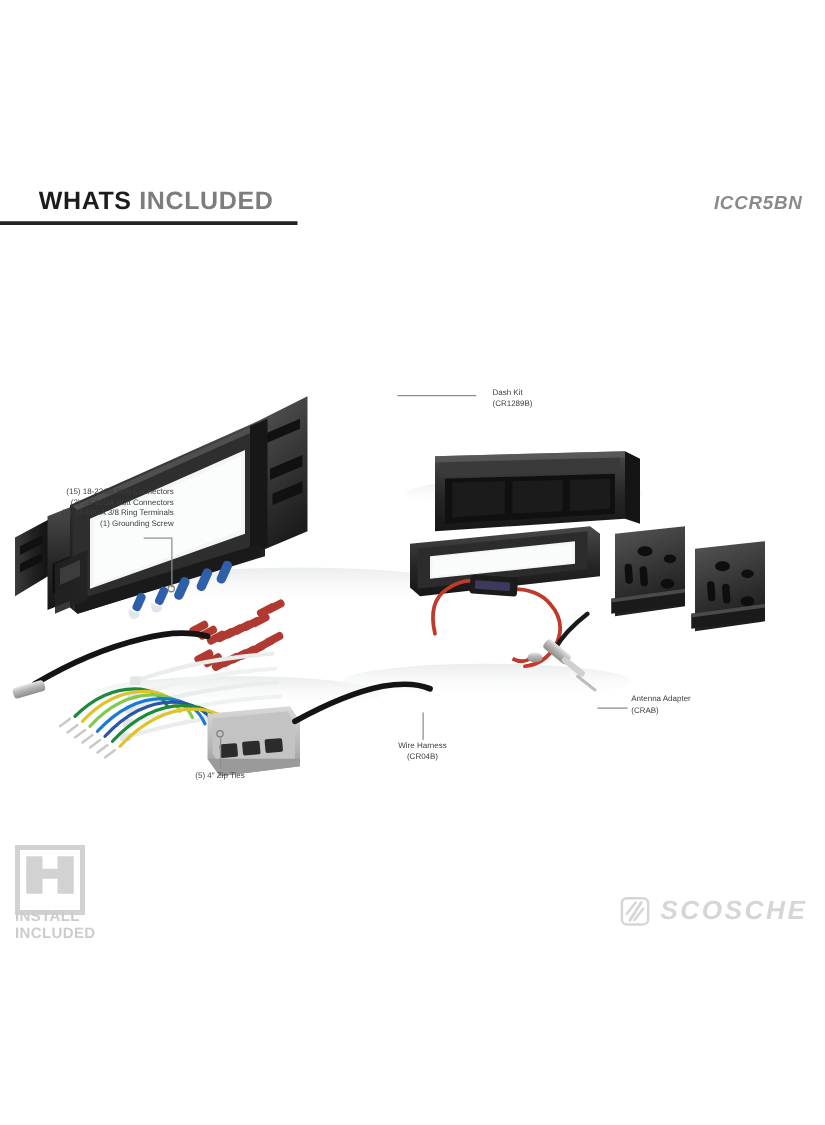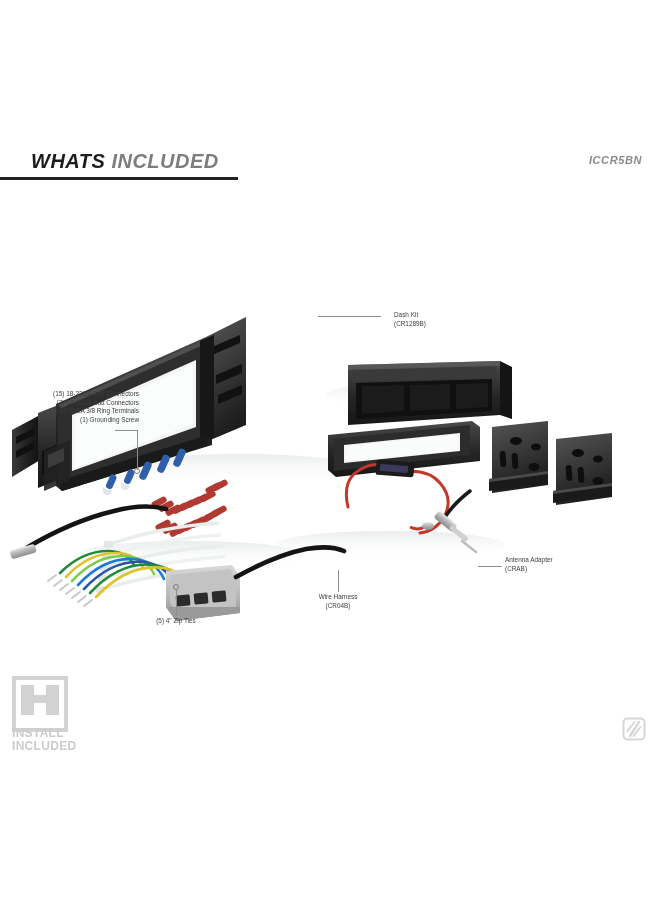--- a/index.html
+++ b/index.html
@@ -29,36 +29,35 @@
   .header {
     position: absolute;
     left: 0; top: 150px;
     width: 660px; height: 40px;
   }
   .header-title {
     position: absolute;
     left: 31px; top: 0px;
     font-size: 20px;
     font-weight: bold;
-    font-style: italic;
     letter-spacing: 0.5px;
     white-space: nowrap;
   }
   .header-title .t1 { color: #1c1c1c; }
   .header-title .t2 { color: #7d7d7d; }
   .header-rule {
     position: absolute;
     left: 0px; top: 27px;
     width: 238px; height: 3px;
     background: #232323;
   }
   .header-code {
     position: absolute;
     right: 18px; top: 4px;
-    font-size: 11px;
+    font-size: 15px;
     font-weight: bold;
     font-style: italic;
     color: #8a8a8a;
     letter-spacing: 0.6px;
   }
 
   
   .callout {
     position: absolute;
     font-size: 6.4px;
@@ -417,15 +416,16 @@
     </div>
   </div>
 
   <div class="logo-scosche">
     <svg width="24" height="24" viewBox="0 0 24 24">
       <rect x="1.5" y="1.5" width="21" height="21" rx="4" fill="none" stroke="#d6d6d6" stroke-width="2"></rect>
       <path d="M17 5 L8 19" stroke="#d6d6d6" stroke-width="2.4" stroke-linecap="round"></path>
       <path d="M12.5 5 L5.5 14" stroke="#d6d6d6" stroke-width="2" stroke-linecap="round"></path>
       <path d="M18.5 10 L11.5 19" stroke="#d6d6d6" stroke-width="2" stroke-linecap="round"></path>
     </svg>
+    <span class="sc-text">SCOSCHE</span>
   </div>
 
 </div>
 
 </body></html>

